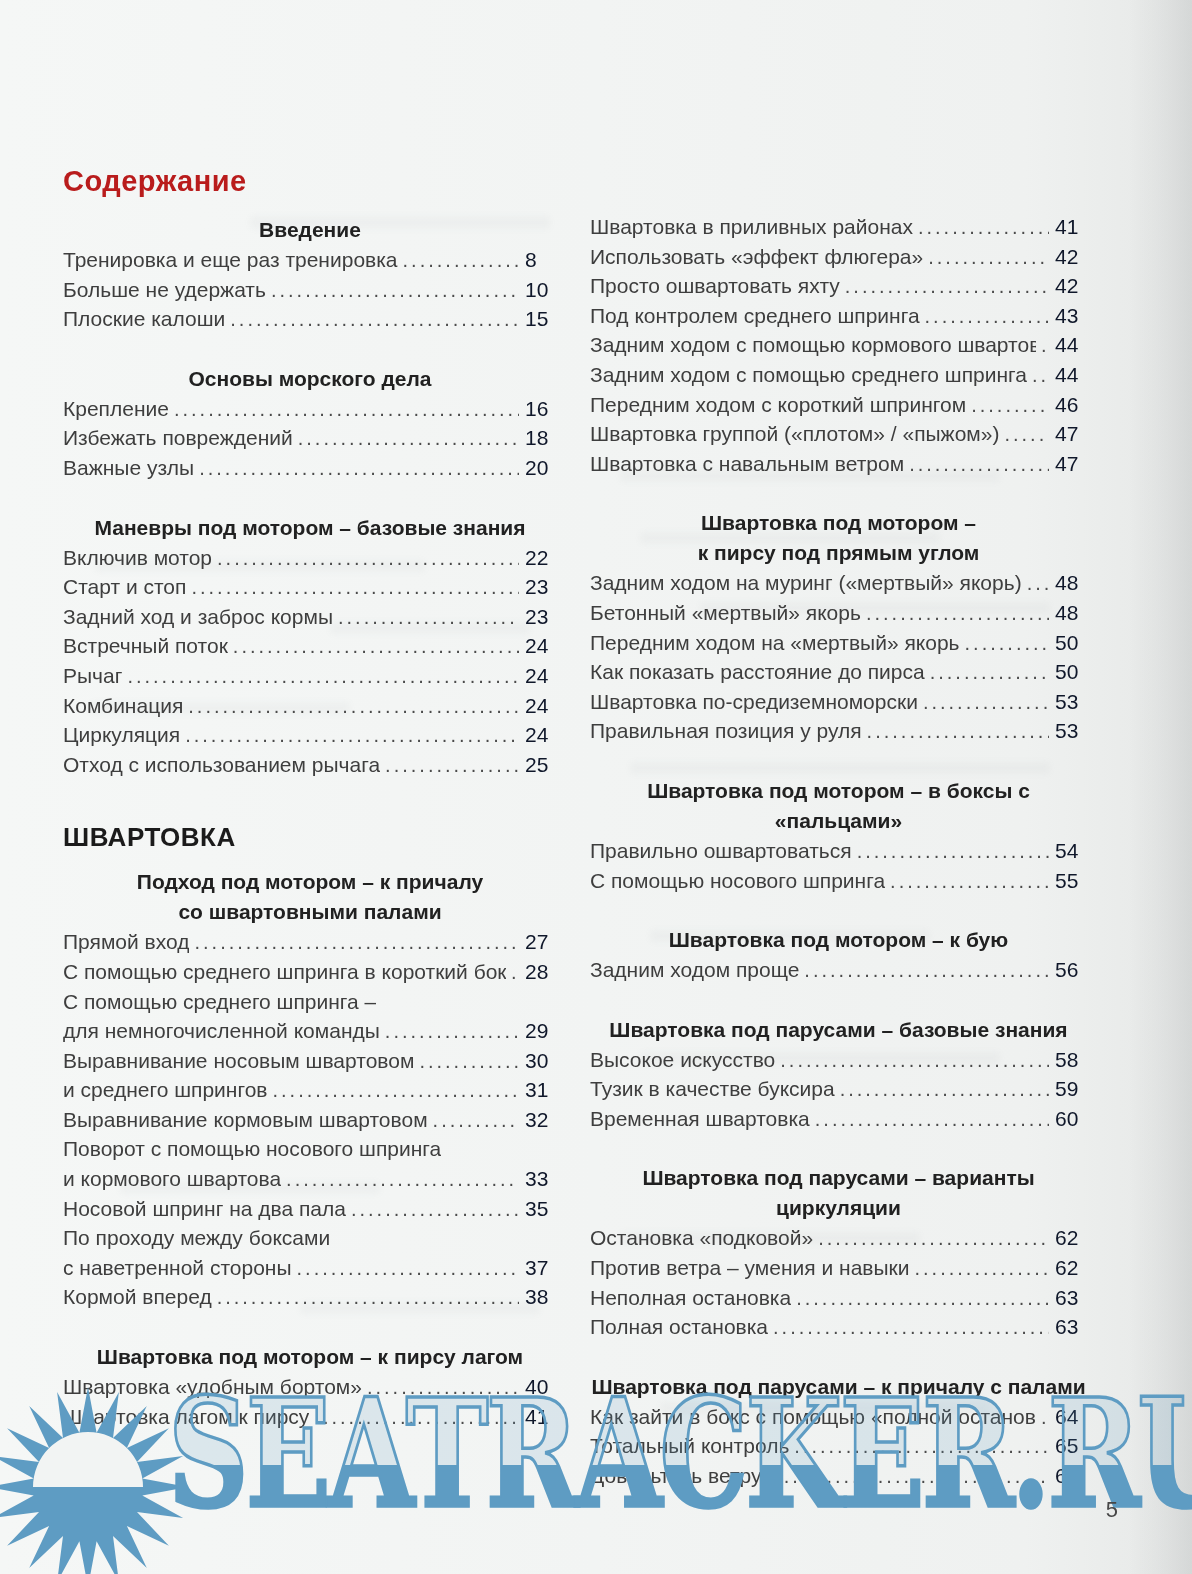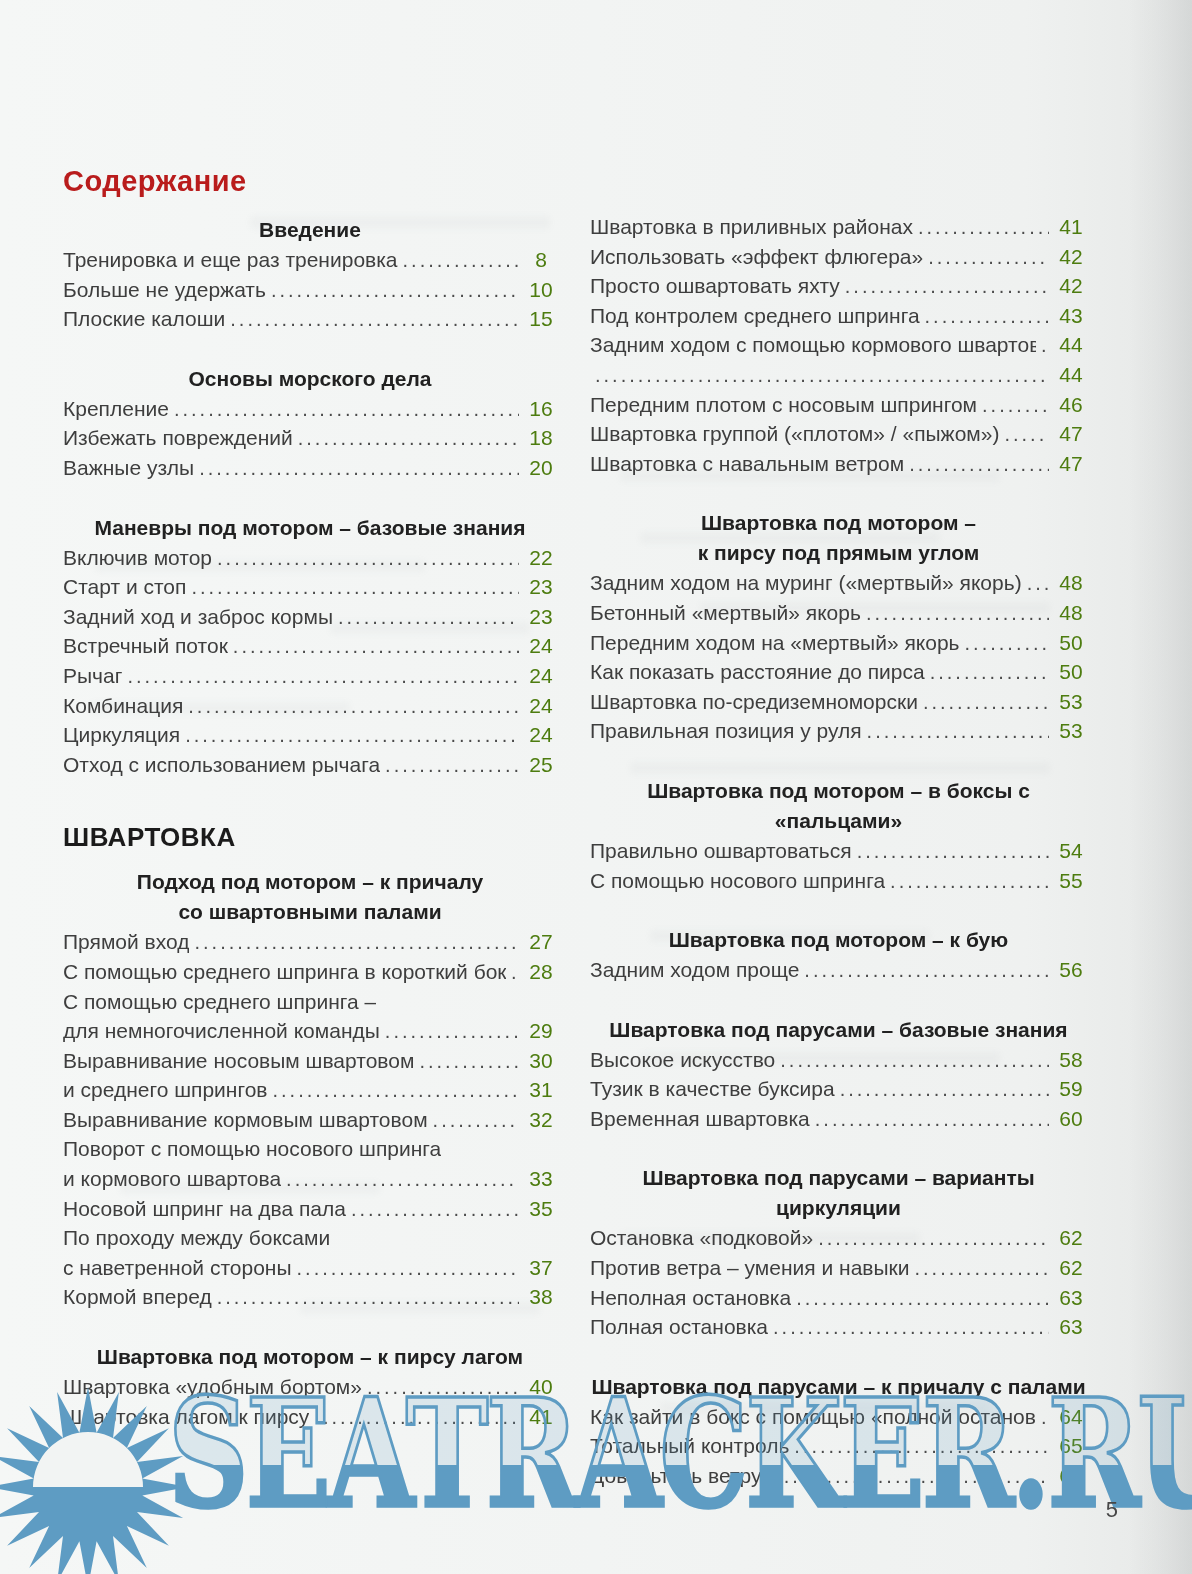--- a/index.html
+++ b/index.html
@@ -24,21 +24,21 @@
   .section:first-child{margin-top:0;}
   .section.after-part{margin-top:12px;}
   .sec-heading{font-size:21px;font-weight:700;color:#212121;line-height:30px;text-align:center;}
   .sec-heading + .toc-row,.sec-heading + .sec-heading + .toc-row{margin-top:3px;}
   .part-heading{font-size:26px;font-weight:700;color:#1b1b1b;line-height:36px;margin-top:37px;letter-spacing:.5px;}
 
   .toc-row{display:flex;align-items:baseline;height:29.6px;font-size:21px;color:#3e3e3e;}
   .toc-row .label{white-space:nowrap;flex:0 1 auto;overflow:hidden;}
   .toc-row .leader{flex:1 1 0;min-width:8px;overflow:hidden;white-space:nowrap;margin:0 6px 0 5px;color:#4b4b4b;}
   .toc-row .leader::after{content:"..................................................................................";letter-spacing:3px;font-size:20px;}
-  .toc-row .num{flex:0 0 auto;min-width:32px;text-align:center;color:#4d7c0f;}
+  .toc-row .num{flex:0 0 auto;min-width:32px;text-align:left;color:#0f172a;}
 
   .folio{position:absolute;left:1088px;top:1497px;width:30px;text-align:right;font-size:22px;color:#474747;z-index:6;}
 
   
   .watermark{position:absolute;inset:0;z-index:4;pointer-events:none;}
   .wm-star{position:absolute;left:-17px;top:1382px;}
   .wm-text{position:absolute;left:168px;top:1378px;width:1400px;height:160px;
     font-family:"DejaVu Serif","Liberation Serif",serif;font-weight:700;font-size:150px;line-height:150px;
     letter-spacing:-4px;transform:scaleX(.745);transform-origin:left top;white-space:nowrap;}
   .wm-text .layer{position:absolute;left:0;top:0;}
@@ -250,25 +250,26 @@
           <span class="label">Под контролем среднего шпринга</span>
           <span class="leader"></span>
           <span class="num">43</span>
         </div>
         <div class="toc-row">
           <span class="label">Задним ходом с помощью кормового швартова</span>
           <span class="leader"></span>
           <span class="num">44</span>
         </div>
         <div class="toc-row">
+          <span class="label">Задним ходом с помощью среднего шпринга</span>
           <span class="leader"></span>
           <span class="num">44</span>
         </div>
         <div class="toc-row">
-          <span class="label">Передним плотом с носовым шпрингом</span>
+          <span class="label">Передним ходом с короткий шпрингом</span>
           <span class="leader"></span>
           <span class="num">46</span>
         </div>
         <div class="toc-row">
           <span class="label">Швартовка группой («плотом» / «пыжом»)</span>
           <span class="leader"></span>
           <span class="num">47</span>
         </div>
         <div class="toc-row">
           <span class="label">Швартовка с навальным ветром</span>

